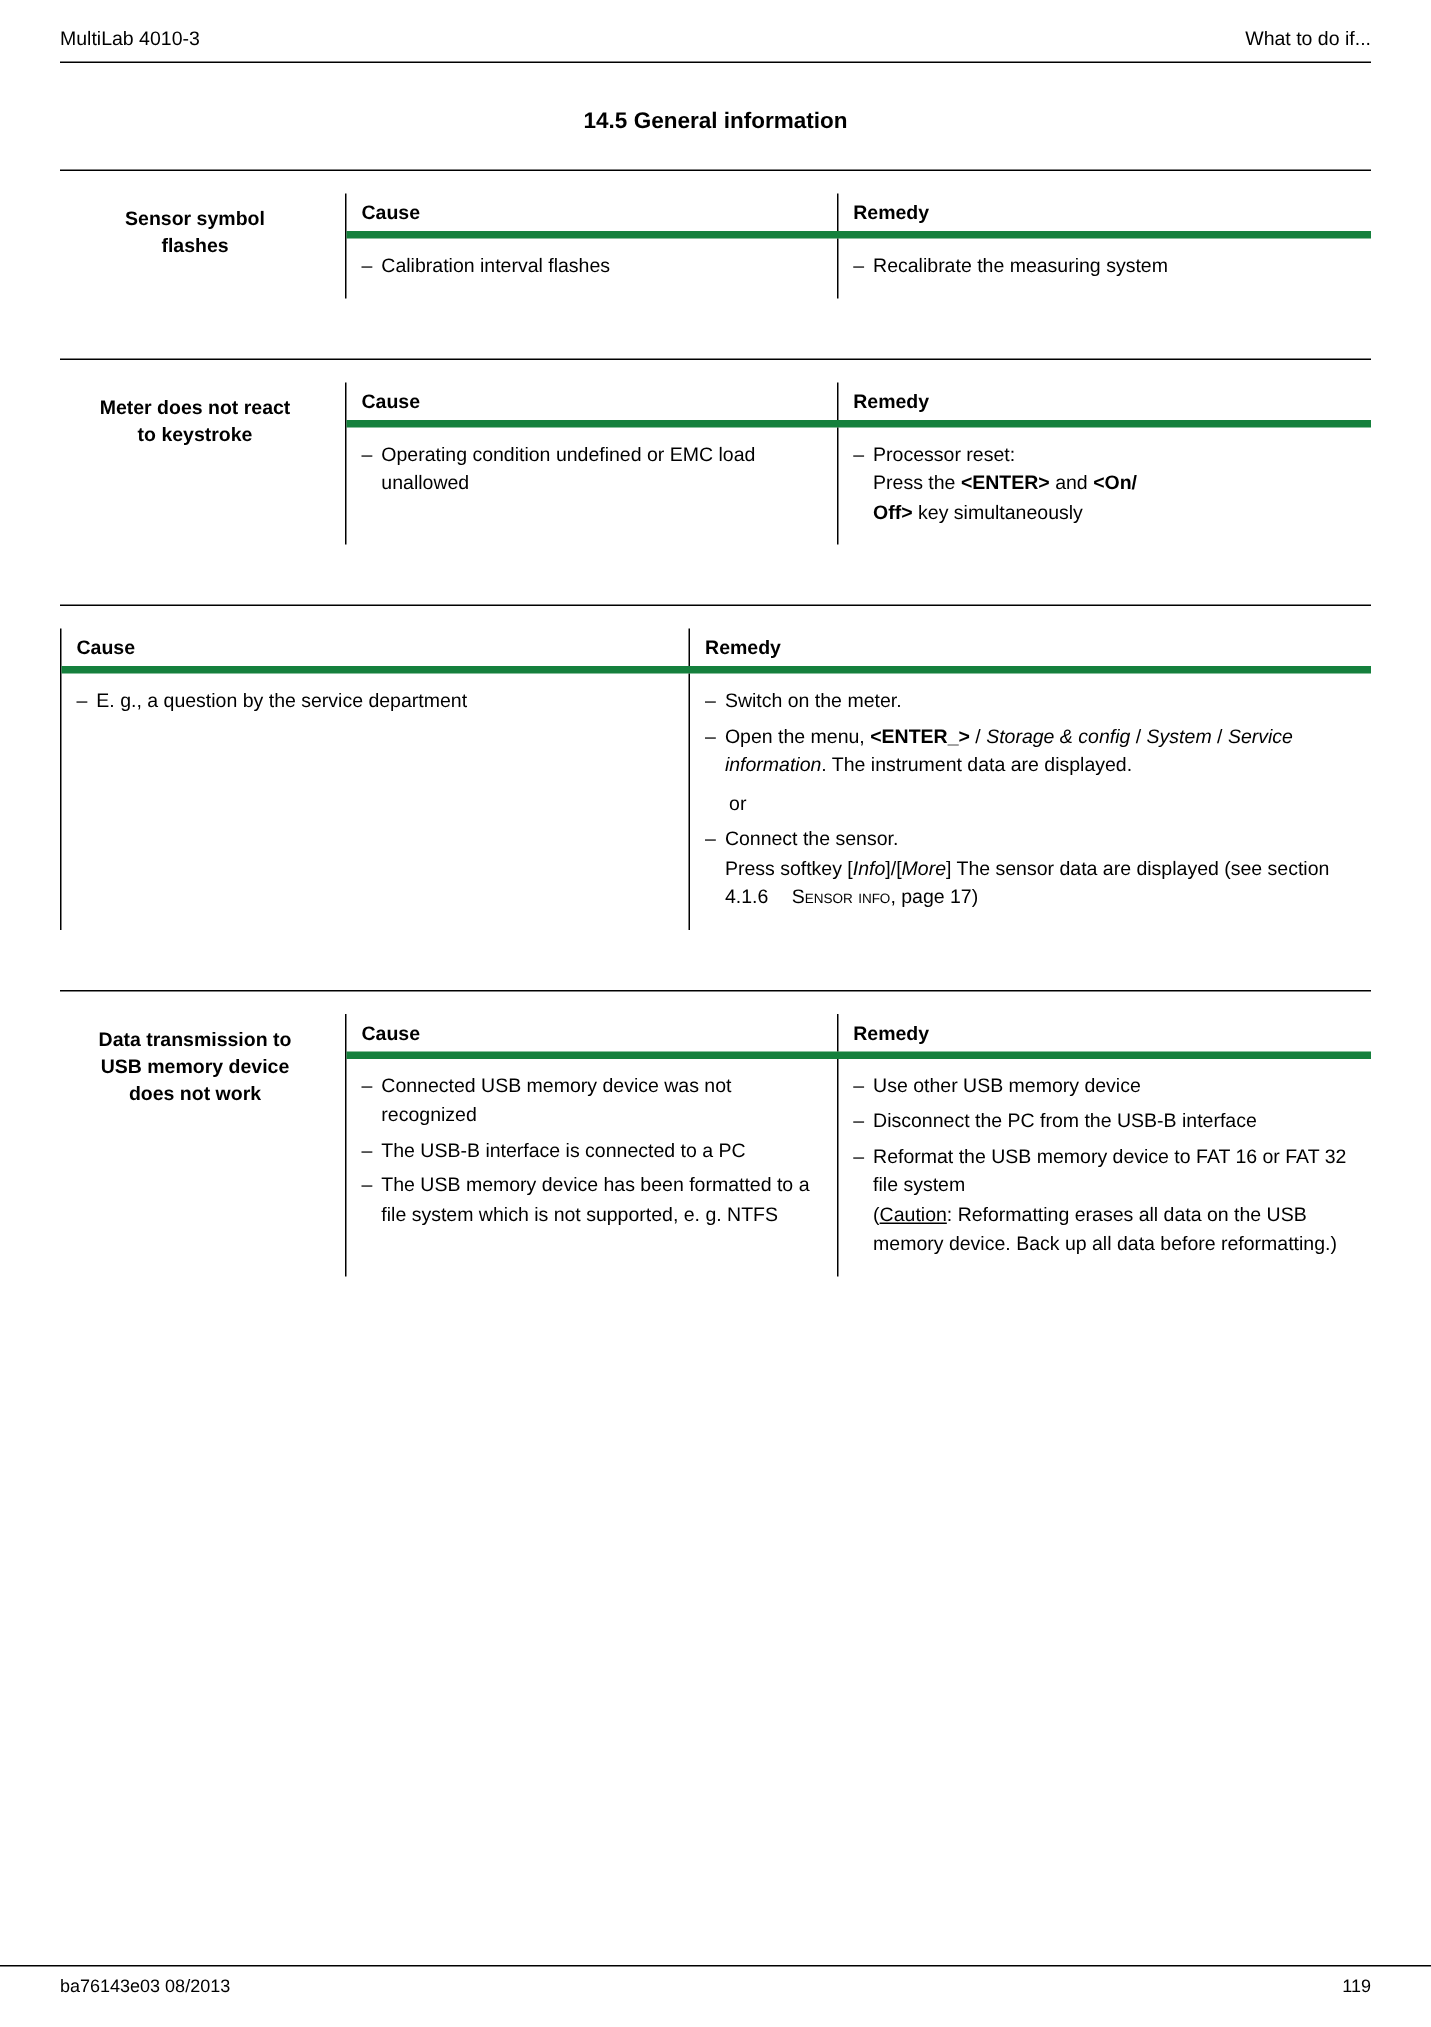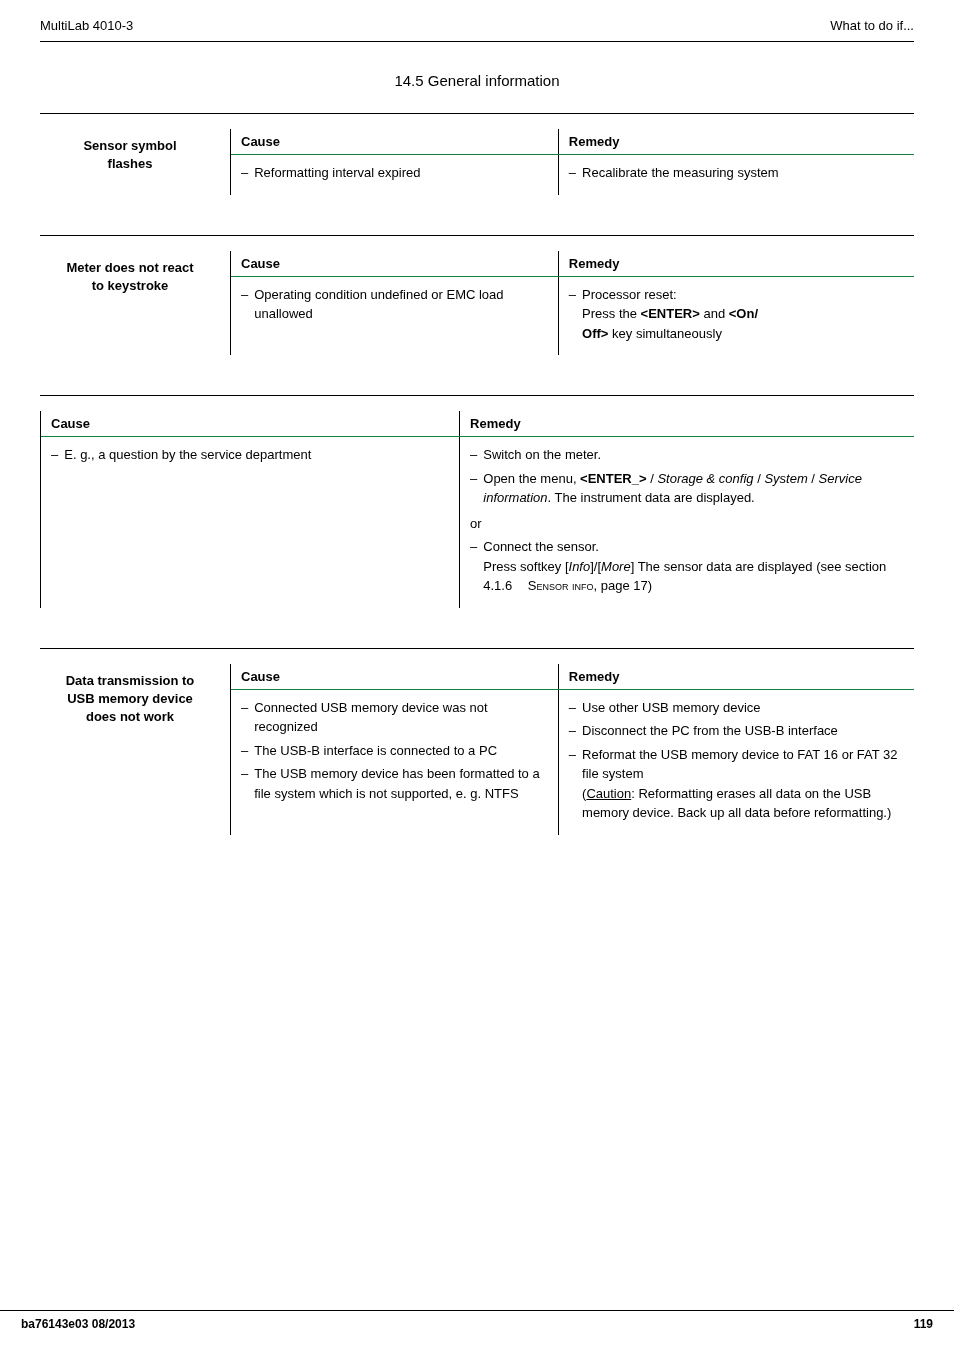--- a/index.html
+++ b/index.html
@@ -25,21 +25,21 @@
       border-top: 1.5px solid #000;
       margin: 0 40px;
     }
 
     .content {
       padding: 20px 40px 60px 40px;
     }
 
     .section-title {
       font-size: 15px;
-      font-weight: normal;
+      font-weight: bold;
       text-align: center;
       margin-bottom: 24px;
       margin-top: 10px;
     }
 
     .trouble-block {
       display: flex;
       margin-bottom: 24px;
       border-top: 1px solid #000;
       padding-top: 15px;
@@ -57,21 +57,21 @@
 
     .trouble-table {
       flex: 1;
       border-left: 1px solid #000;
       display: flex;
       flex-direction: column;
     }
 
     .trouble-table-header {
       display: flex;
-      border-bottom: 1px solid #15803d;
+      border-bottom: 5px solid #15803d;
     }
 
     .col-cause {
       width: 48%;
       padding: 5px 10px;
       font-weight: bold;
       border-right: 1px solid #000;
       font-size: 13px;
     }
 
@@ -124,25 +124,24 @@
       text-align: right;
     }
 
     .page-footer {
       position: absolute;
       bottom: 20px;
       left: 0;
       right: 0;
       display: flex;
       justify-content: space-between;
-      padding: 0 21px;
+      padding: 0 40px;
       font-size: 12px;
       border-top: 1px solid #000;
       padding-top: 6px;
-      font-weight: bold;
     }
 
     .spacer-row {
       height: 16px;
     }
   </style>
 </head>
 <body>
 
 <div class="page-header">
@@ -164,21 +163,21 @@
     </div>
     <div class="trouble-table">
       <div class="trouble-table-header">
         <div class="col-cause">Cause</div>
         <div class="col-remedy">Remedy</div>
       </div>
       <div class="trouble-table-body">
         <div class="cause-col">
           <div class="dash-item">
             <span class="dash">–</span>
-            <span class="dash-text">Reformatting interval expired</span>
+            <span class="dash-text">Calibration interval flashes</span>
           </div>
         </div>
         <div class="remedy-col">
           <div class="dash-item">
             <span class="dash">–</span>
             <span class="dash-text">Recalibrate the measuring system</span>
           </div>
         </div>
       </div>
     </div>
@@ -234,21 +233,21 @@
           <div class="dash-item">
             <span class="dash">–</span>
             <span class="dash-text">Switch on the meter.</span>
           </div>
           <div class="dash-item">
             <span class="dash">–</span>
             <span class="dash-text">
               Open the menu, <strong>&lt;ENTER_&gt;</strong> / <em>Storage &amp; config</em> / <em>System</em> / <em>Service information</em>. The instrument data are displayed.
             </span>
           </div>
-          <div style="margin: 6px 0 4px 0;">or</div>
+          <div style="margin: 6px 0 4px 16px;">or</div>
           <div class="dash-item">
             <span class="dash">–</span>
             <span class="dash-text">
               Connect the sensor.<br>
               Press softkey [<em>Info</em>]/[<em>More</em>] The sensor data are displayed (see section 4.1.6 <span style="font-variant: small-caps; margin-left: 12px;">Sensor info</span>, page 17)
             </span>
           </div>
         </div>
       </div>
     </div>

